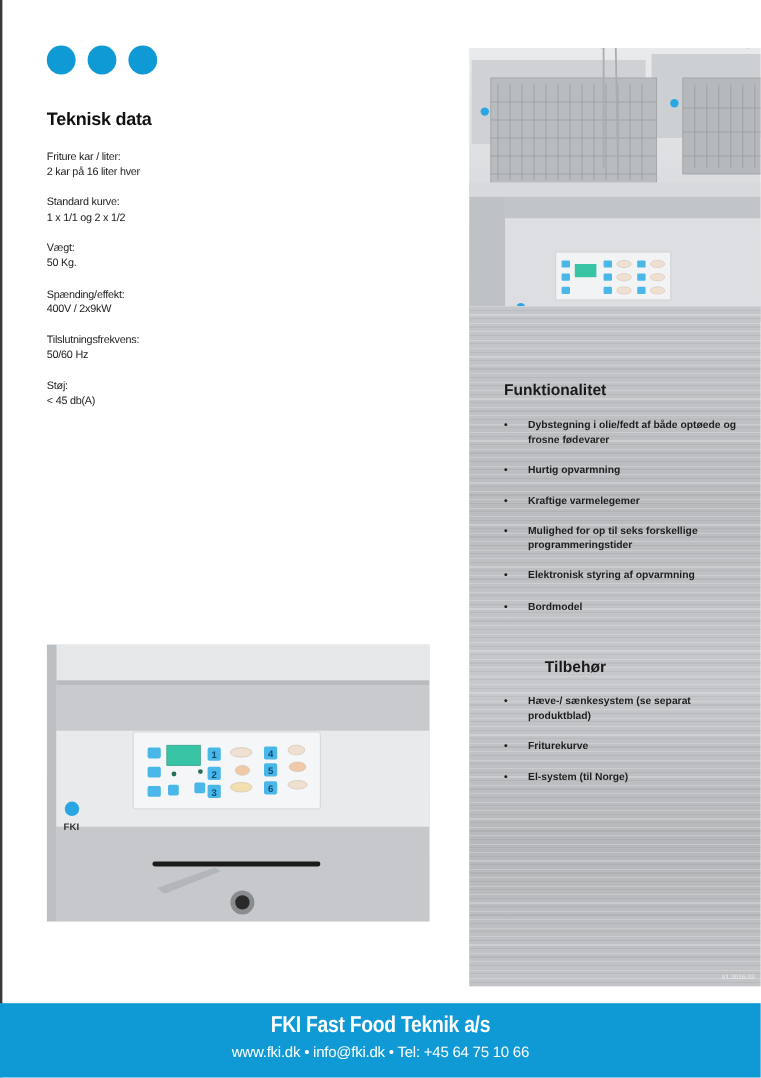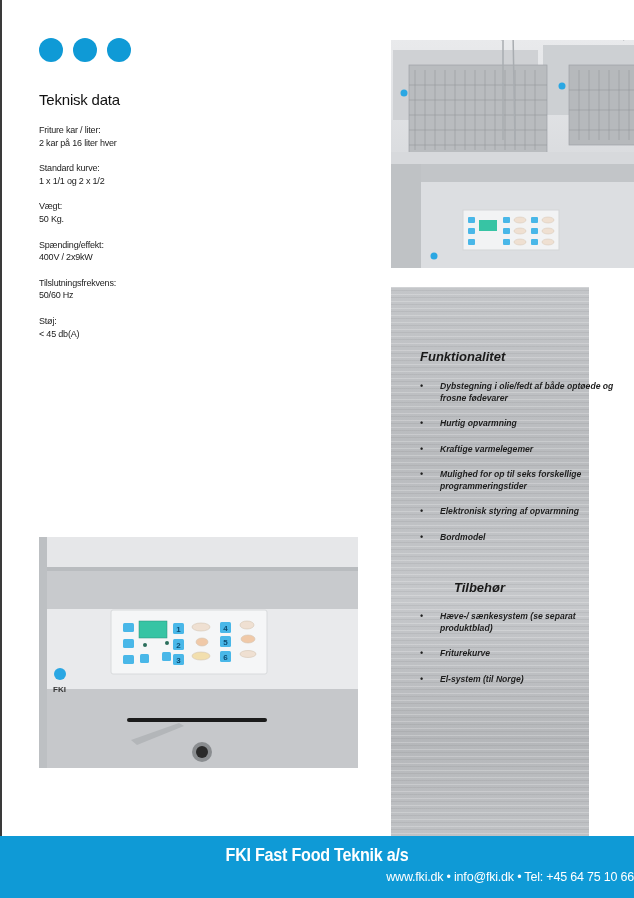--- a/index.html
+++ b/index.html
@@ -6,44 +6,44 @@
     html, body { width: 634px; height: 898px; overflow: hidden; background: #ffffff; }
     body { position: relative; font-family: "Liberation Sans", sans-serif; color: #111; }
 
     .page-border { position: absolute; left: 0; top: 0; width: 2px; height: 898px; background: #3a3a3a; }
 
     
     .dots { position: absolute; left: 39px; top: 38px; display: flex; gap: 10px; }
     .dot { width: 24px; height: 24px; border-radius: 50%; background: #0f9ad6; }
 
     
-    .spec-title { position: absolute; left: 39px; top: 91px; font-size: 15px; font-weight: normal; letter-spacing: -0.2px; }
+    .spec-title { position: absolute; left: 39px; top: 91px; font-size: 15px; font-weight: bold; letter-spacing: -0.2px; }
     .specs { position: absolute; left: 39px; top: 124px; width: 220px; }
     .spec { margin-bottom: 13px; font-size: 9px; line-height: 12.6px; color: #222; letter-spacing: -0.2px; }
 
     
     .right-col { position: absolute; left: 391px; top: 0; width: 243px; height: 836px; }
     .photo-top { position: absolute; left: 0; top: 40px; width: 243px; height: 228px; background: linear-gradient(#e9eaec, #d9dbde 55%, #c9ccd0); overflow: hidden; }
-    .brushed { position: absolute; left: 0; top: 287px; width: 198px; height: 567px;
+    .brushed { position: absolute; left: 0; top: 255px; width: 243px; height: 567px;
       background:
         repeating-linear-gradient(180deg, rgba(255,255,255,0.22) 0px, rgba(255,255,255,0.22) 1px, rgba(0,0,0,0) 1px, rgba(0,0,0,0) 3px, rgba(0,0,0,0.05) 3px, rgba(0,0,0,0.05) 4px, rgba(0,0,0,0) 4px, rgba(0,0,0,0) 7px),
-        linear-gradient(180deg, #c4c6c9 0%, #b9bbbe 30%, #c6c8cb 55%, #b5b7ba 80%, #c2c4c7 100%); font-style: italic; }
+        linear-gradient(180deg, #c4c6c9 0%, #b9bbbe 30%, #c6c8cb 55%, #b5b7ba 80%, #c2c4c7 100%); }
     .brushed .section-title { position: absolute; left: 29px; font-size: 13px; font-weight: bold; color: #1a1a1a; }
     .brushed ul { position: absolute; left: 29px; list-style: none; width: 200px; }
     .brushed li { position: relative; padding-left: 20px; font-size: 8.6px; font-weight: bold; line-height: 11.5px; color: #1d1d1d; margin-bottom: 14px; }
     .brushed li .bullet { position: absolute; left: 0; top: 0; }
     .date-label { position: absolute; right: 5px; bottom: 4px; font-size: 5.5px; color: #eef0f2; }
 
     
     .photo-bottom { position: absolute; left: 39px; top: 537px; width: 319px; height: 231px; background: linear-gradient(#e3e4e7, #d7d9dc); overflow: hidden; }
 
     
     .footer { position: absolute; left: 0; top: 836px; width: 634px; height: 78px; background: #0f9ad6; text-align: center; color: #fff; }
     .footer .company { margin-top: 8px; font-size: 19px; font-weight: bold; letter-spacing: -0.3px; transform: scaleX(0.85); }
-    .footer .contact { margin-top: 4px; font-size: 12.5px; letter-spacing: -0.2px; text-align: right; }
+    .footer .contact { margin-top: 4px; font-size: 12.5px; letter-spacing: -0.2px; }
   </style>
 </head>
 <body>
 
 <div class="page-border"></div>
 
 <div class="dots">
   <div class="dot"></div>
   <div class="dot"></div>
   <div class="dot"></div>

